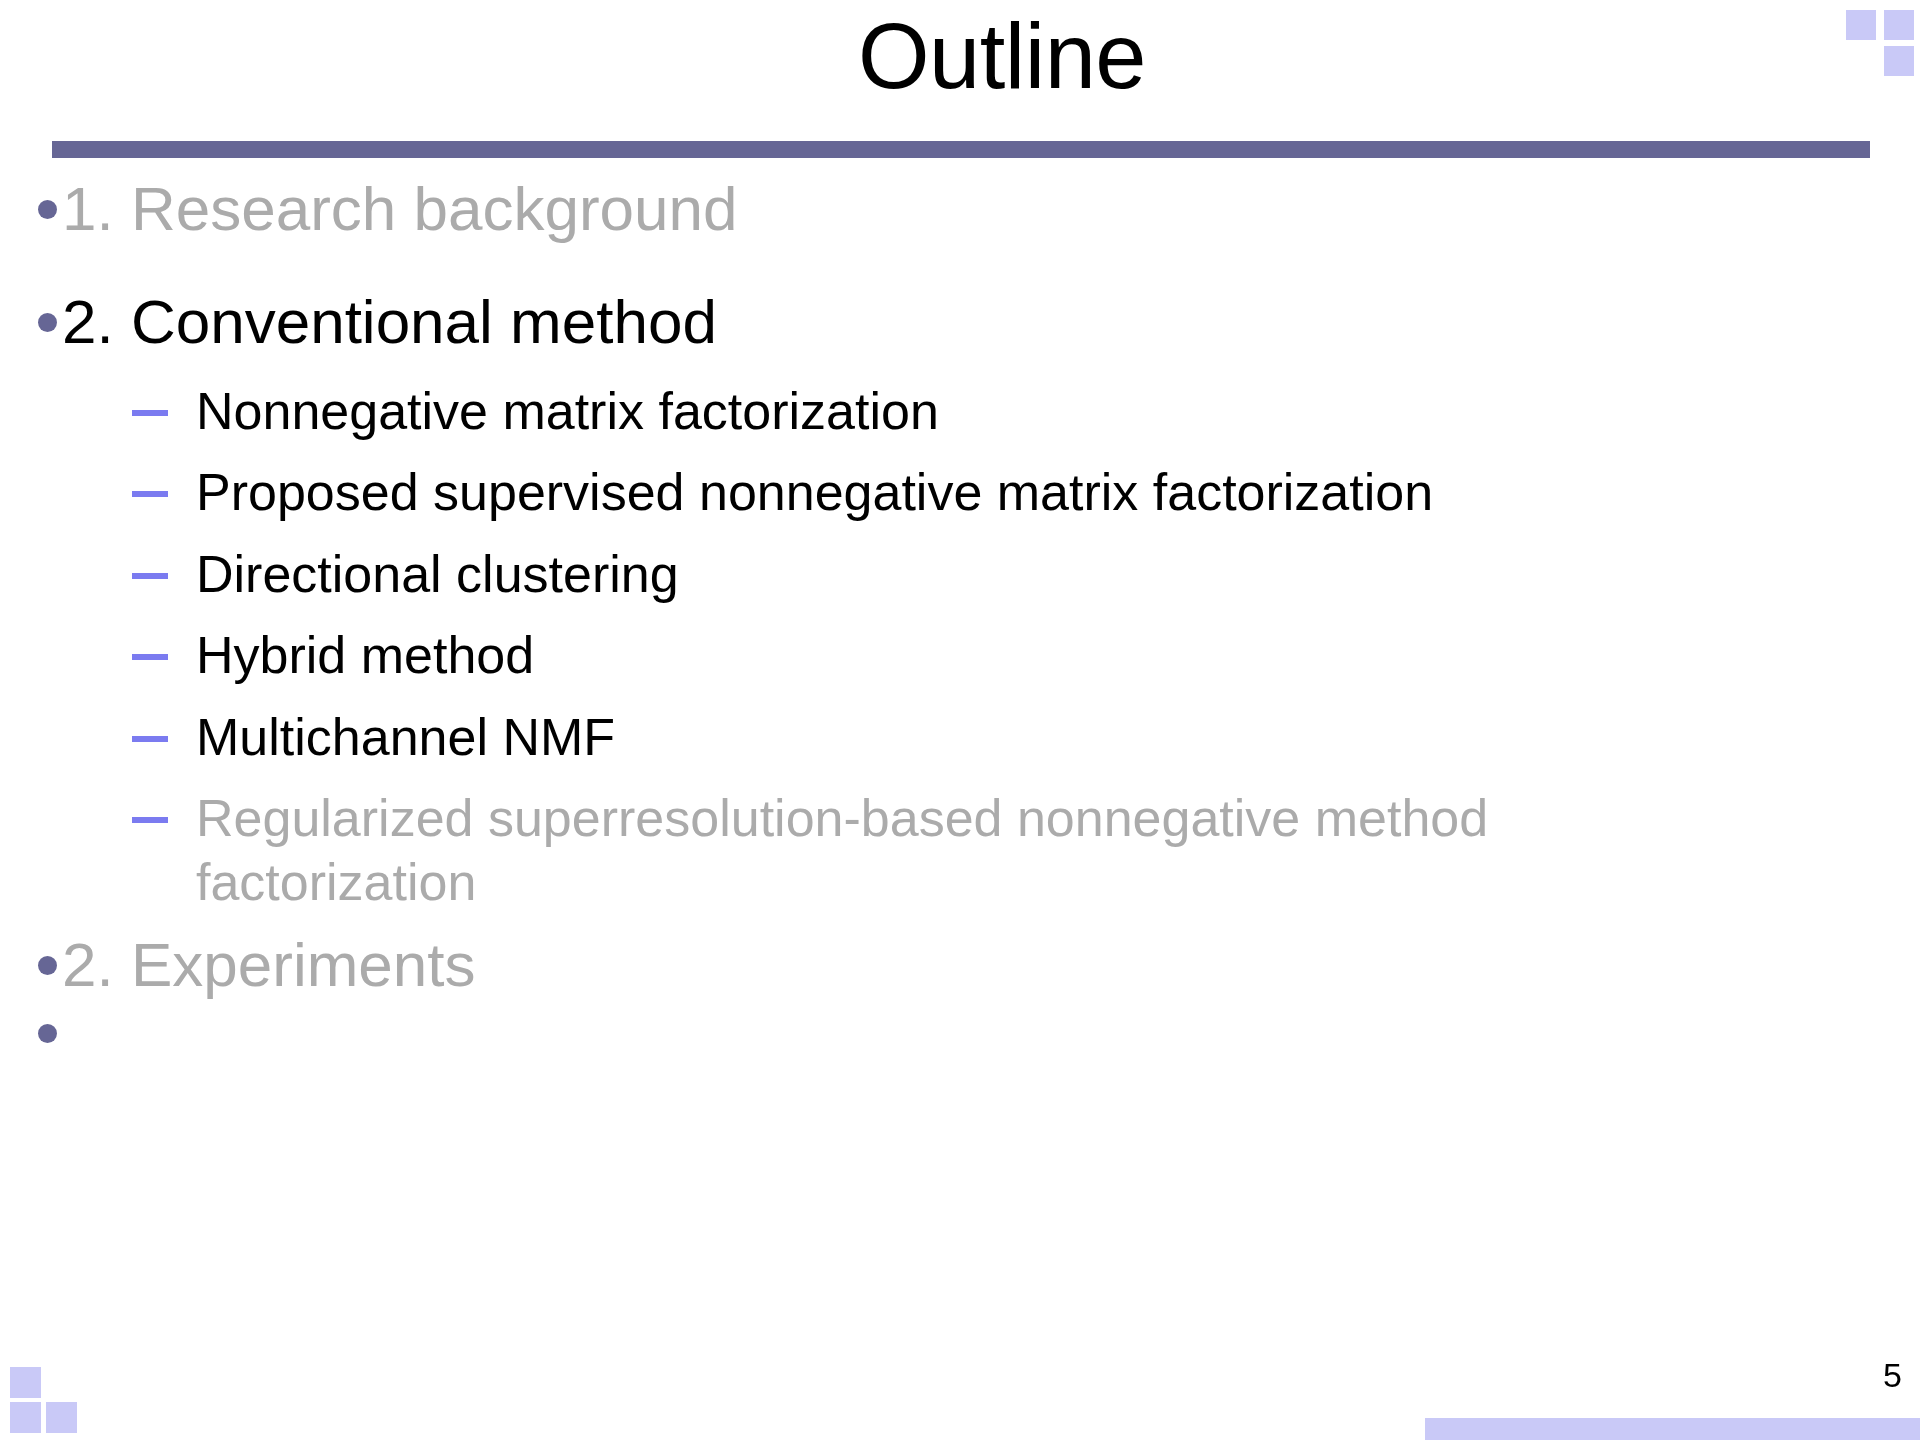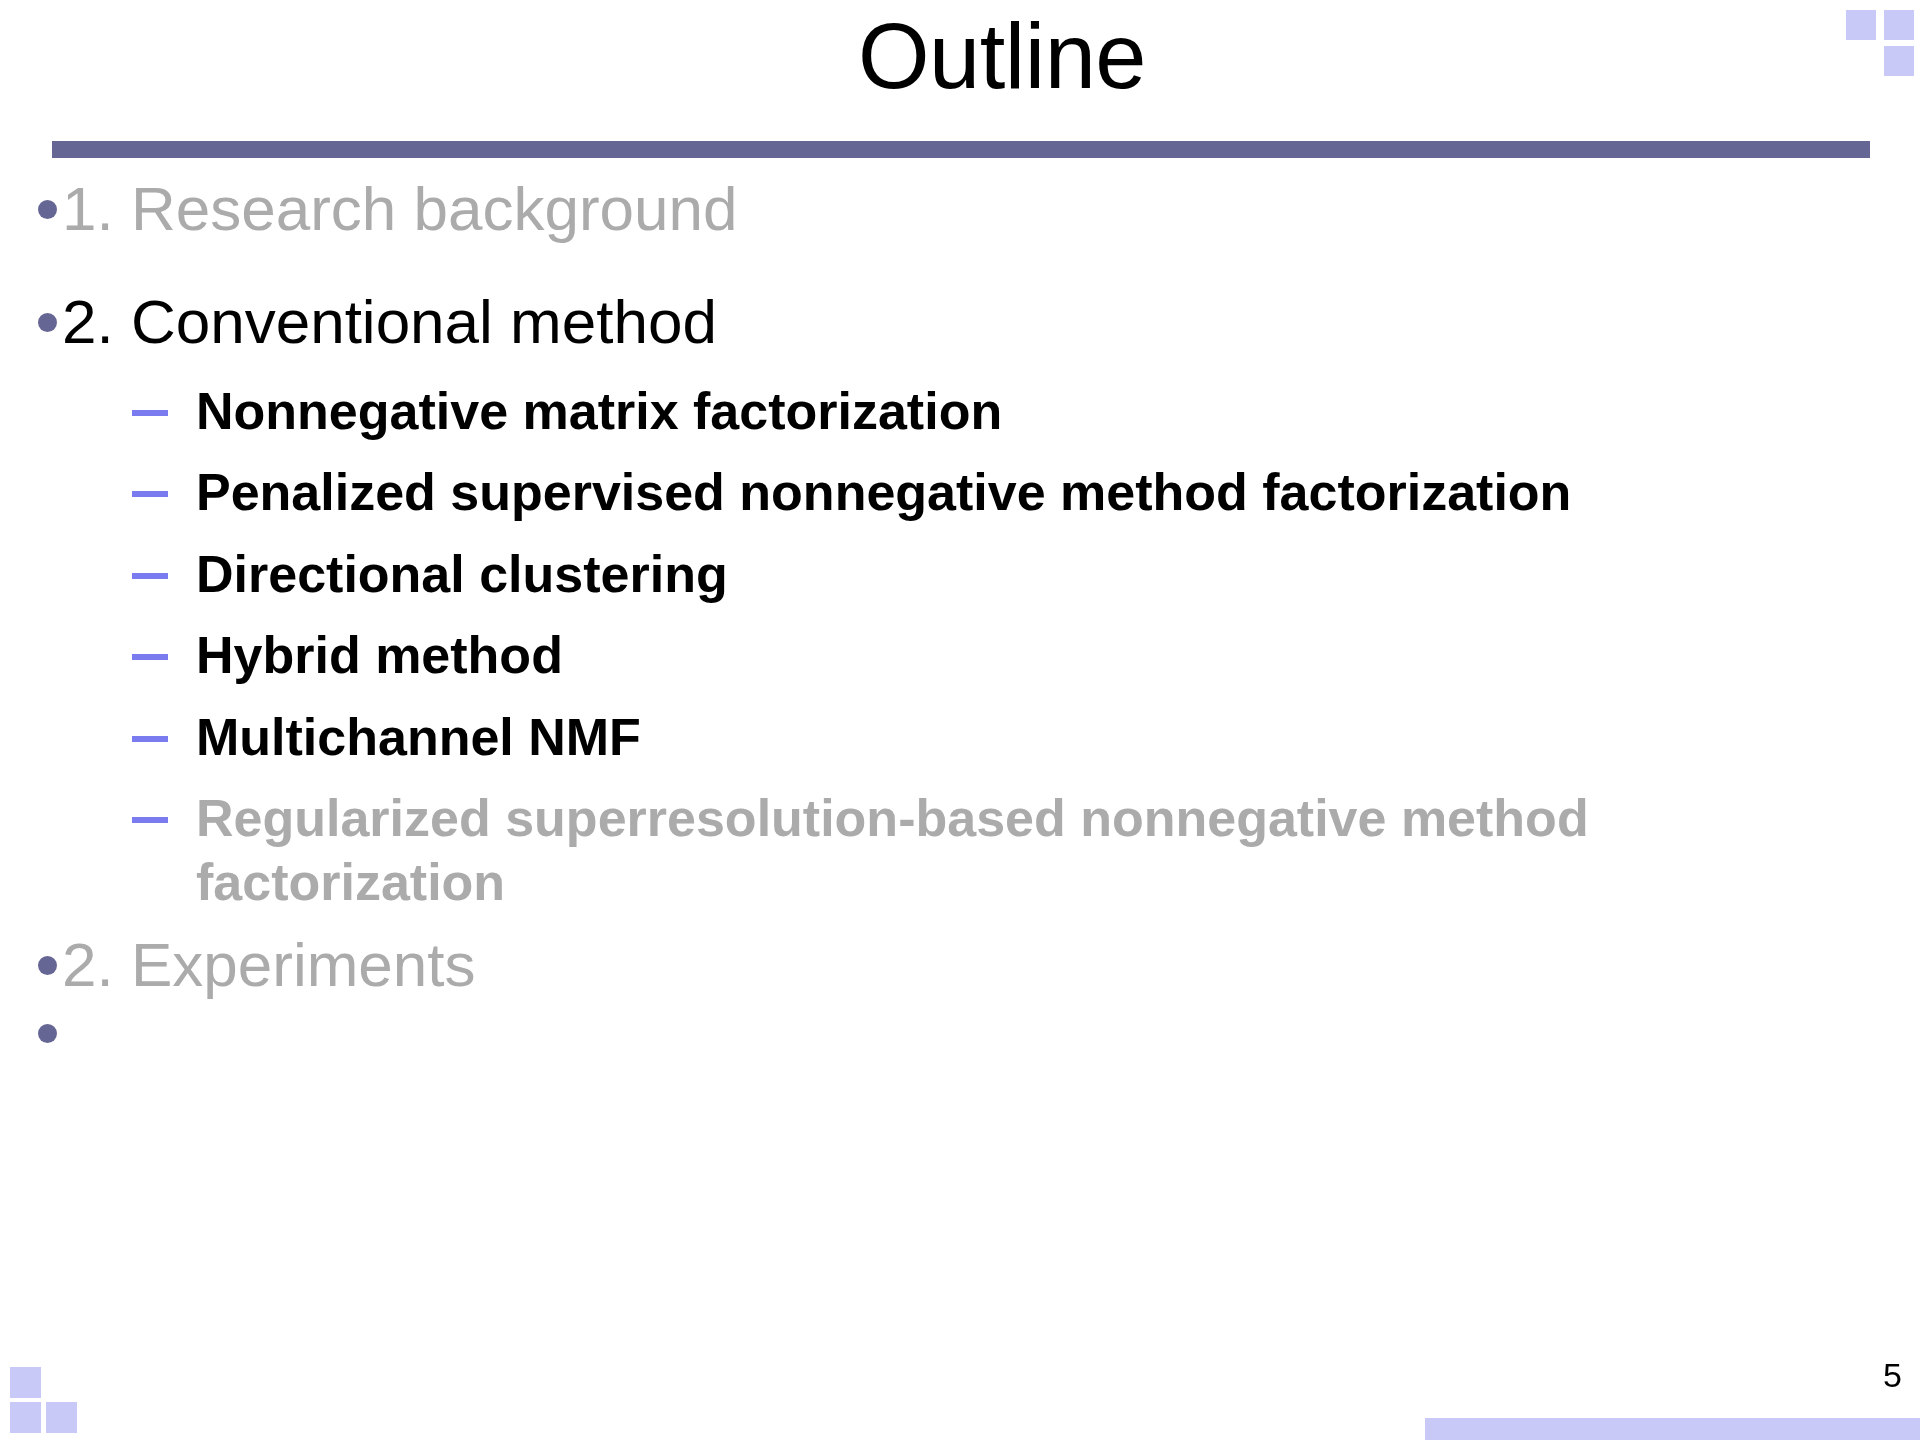--- a/index.html
+++ b/index.html
@@ -102,21 +102,21 @@
     left: 132px;
     top: 30px;
     width: 36px;
     height: 6px;
     background: #7b7bf0;
   }
   .l2.dim { color: #ababab; }
 
   .l2.wrap { white-space: normal; padding-right: 120px; }
 
-  .sub-group { margin-top: 14px; margin-bottom: 14px; font-weight: bold; }
+  .sub-group { margin-top: 14px; margin-bottom: 14px; }
 
   .gap-sm { height: 10px; }
   .gap-md { height: 22px; }
 
   
   .page-number {
     position: absolute;
     right: 18px;
     top: 1356px;
     font-size: 34px;
@@ -158,21 +158,21 @@
       <span>2. Conventional method</span>
     </div>
 
     <div class="sub-group">
       <div class="l2">
         <span class="dash"></span>
         <span>Nonnegative matrix factorization</span>
       </div>
       <div class="l2">
         <span class="dash"></span>
-        <span>Penalized supervised nonnegative method factorization</span>
+        <span>Proposed supervised nonnegative matrix factorization</span>
       </div>
       <div class="l2">
         <span class="dash"></span>
         <span>Directional clustering</span>
       </div>
       <div class="l2">
         <span class="dash"></span>
         <span>Hybrid method</span>
       </div>
       <div class="l2">

